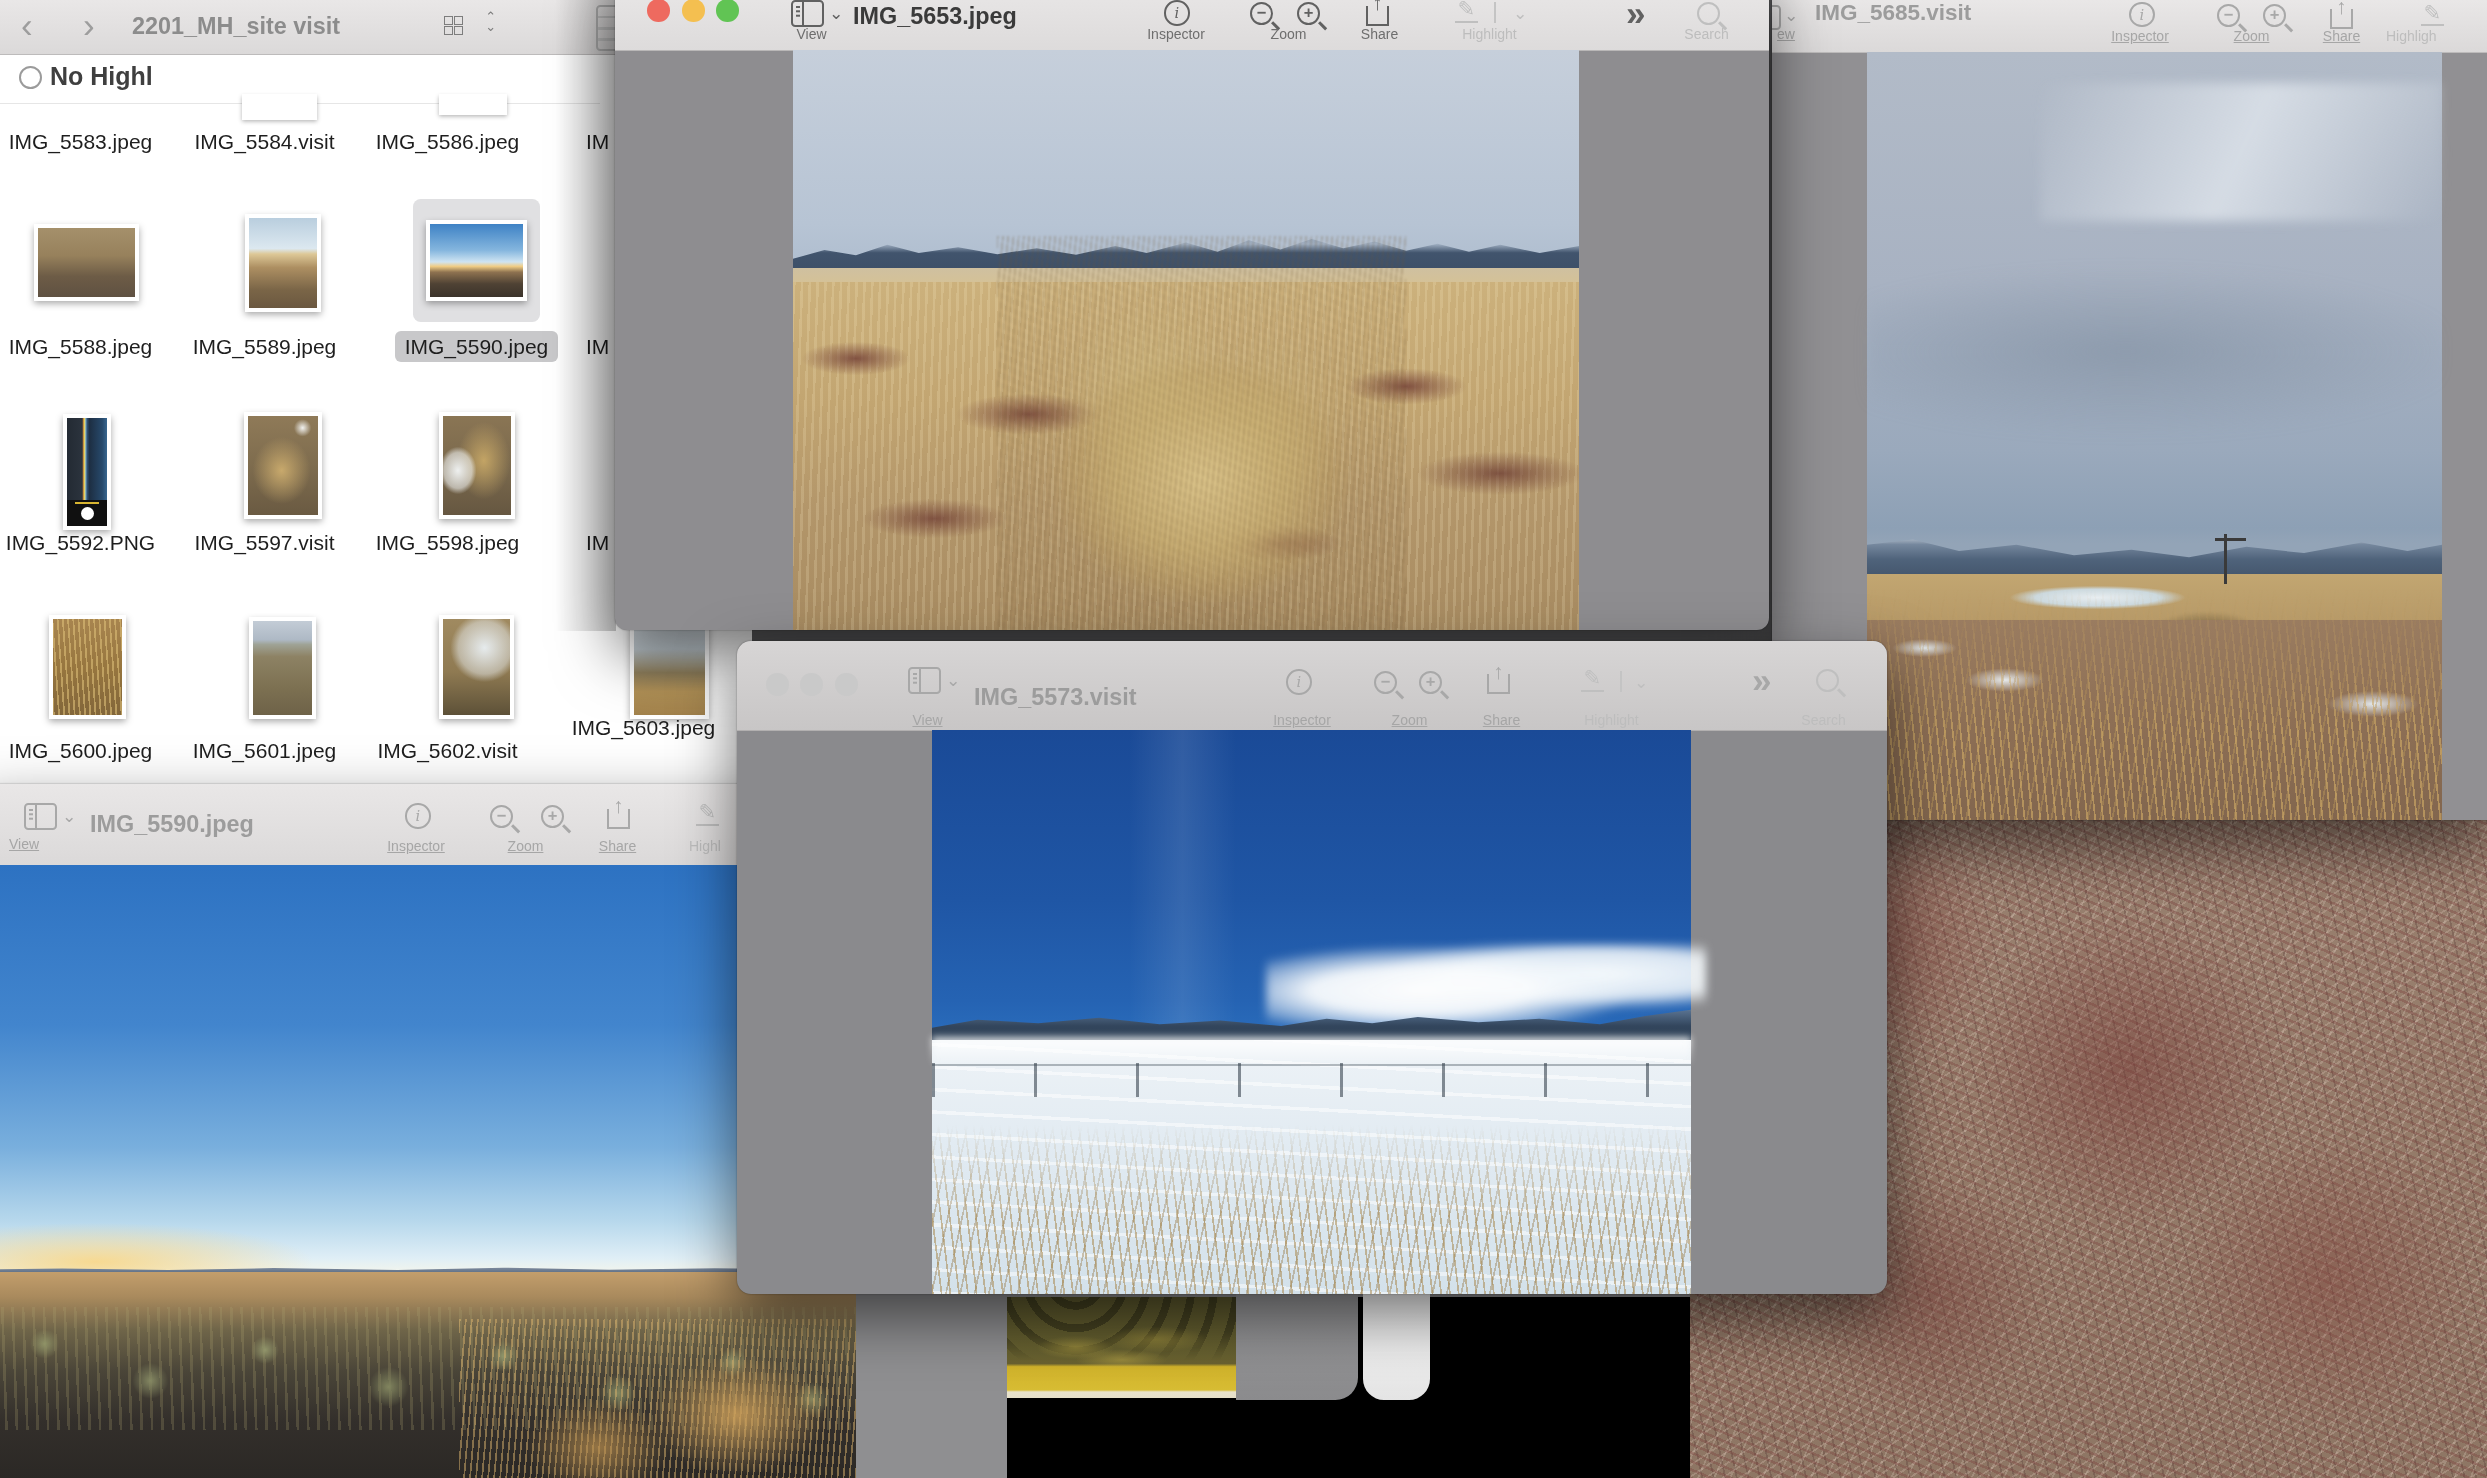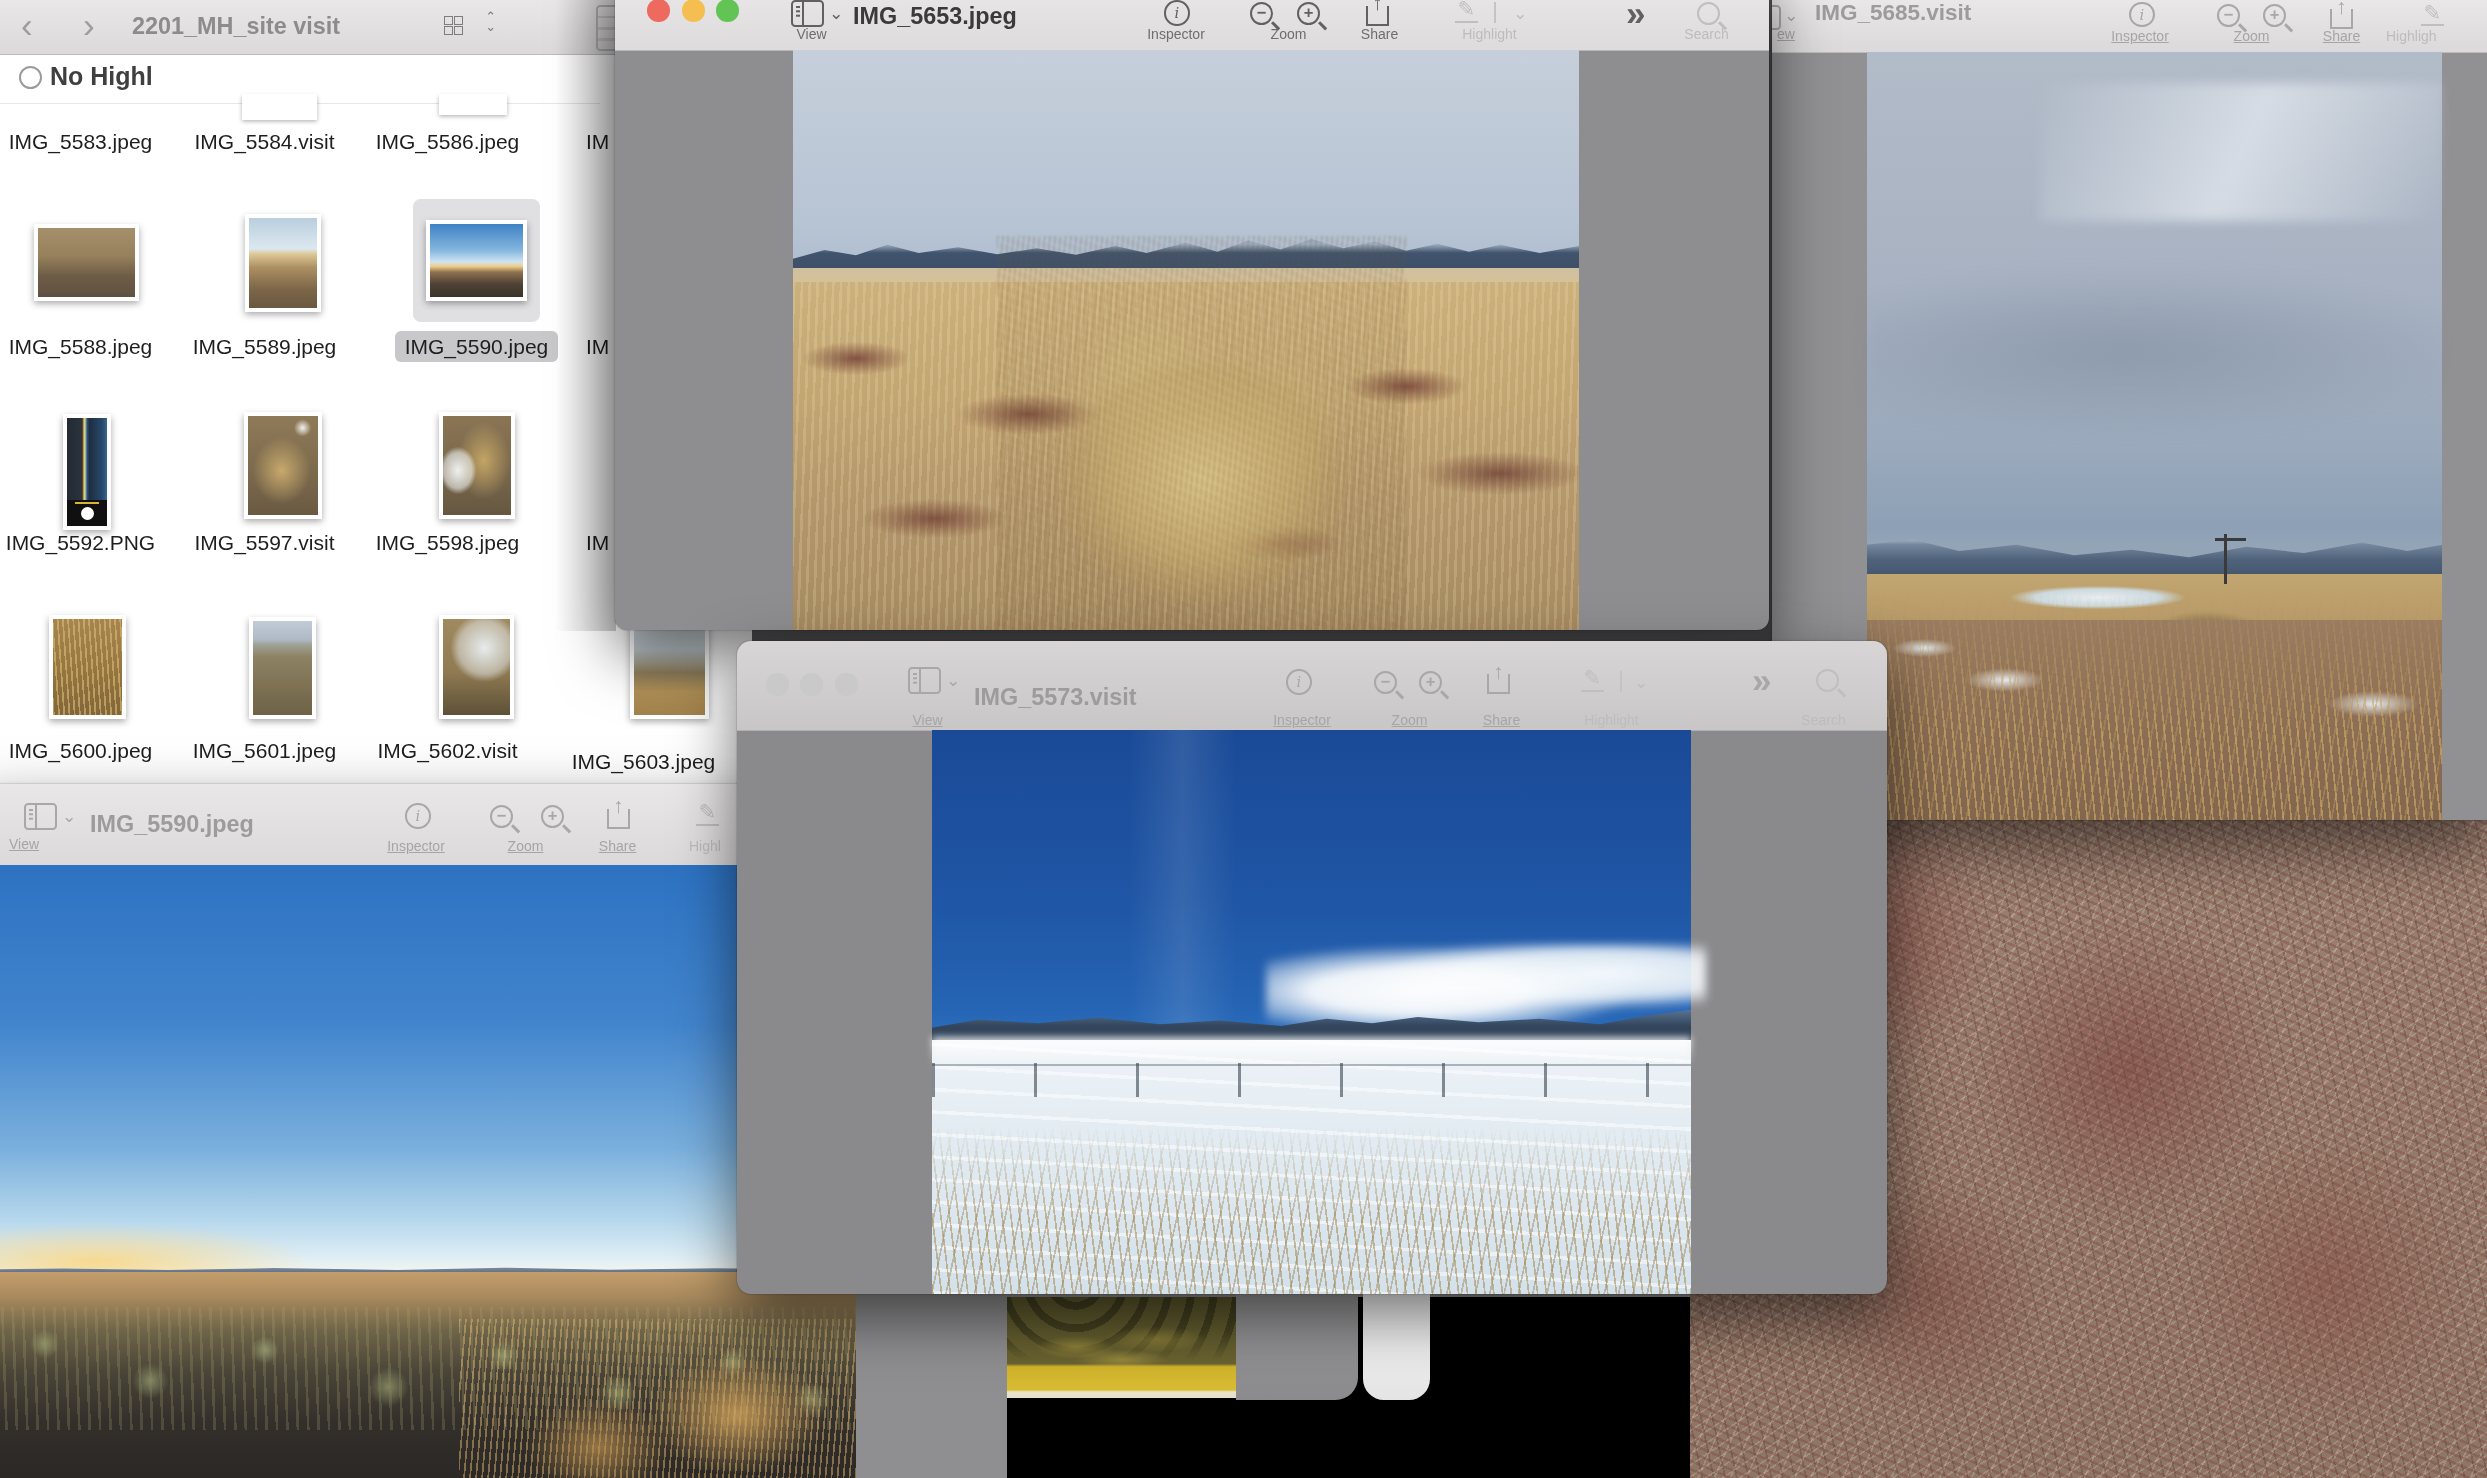--- a/index.html
+++ b/index.html
@@ -275,21 +275,21 @@
     <div class="thumbframe" style="left:439px;top:615px;width:75px;height:104px;">
       <div class="ph t5602"></div>
       </div>
     <div class="thumbframe" style="left:630px;top:617px;width:79px;height:102px;">
       <div class="ph t5603"></div>
       </div>
 
     <span class="fname" style="left:-6px;top:739px;">IMG_5600.jpeg</span>
     <span class="fname" style="left:178px;top:739px;">IMG_5601.jpeg</span>
     <span class="fname" style="left:361px;top:739px;">IMG_5602.visit</span>
-    <span class="fname" style="left:557px;top:750px;">IMG_5603.jpeg</span>
+    <span class="fname" style="left:557px;top:716px;">IMG_5603.jpeg</span>
 
     <div class="abs" style="left:555px;top:0;width:61px;height:631px;background:linear-gradient(90deg,rgba(0,0,0,0),rgba(0,0,0,.22));"></div>
   </div>
 
   <div class="abs phred" style="left:1690px;top:820px;width:797px;height:659px;"></div>
 
   <div class="win" style="left:1772px;top:0;width:715px;height:820px;background:#919093;">
     <div class="titlebar bar-light" style="height:52px;">
       <span class="abs" style="left:-5.2px;top:5.2px;width:10.4px;height:21px;border:2.2px solid #a8a8a8;border-radius:0 4.3px 4.3px 0;"></span>
       <span class="chev ic-gray" style="left:12px;top:7px;">⌄</span>

